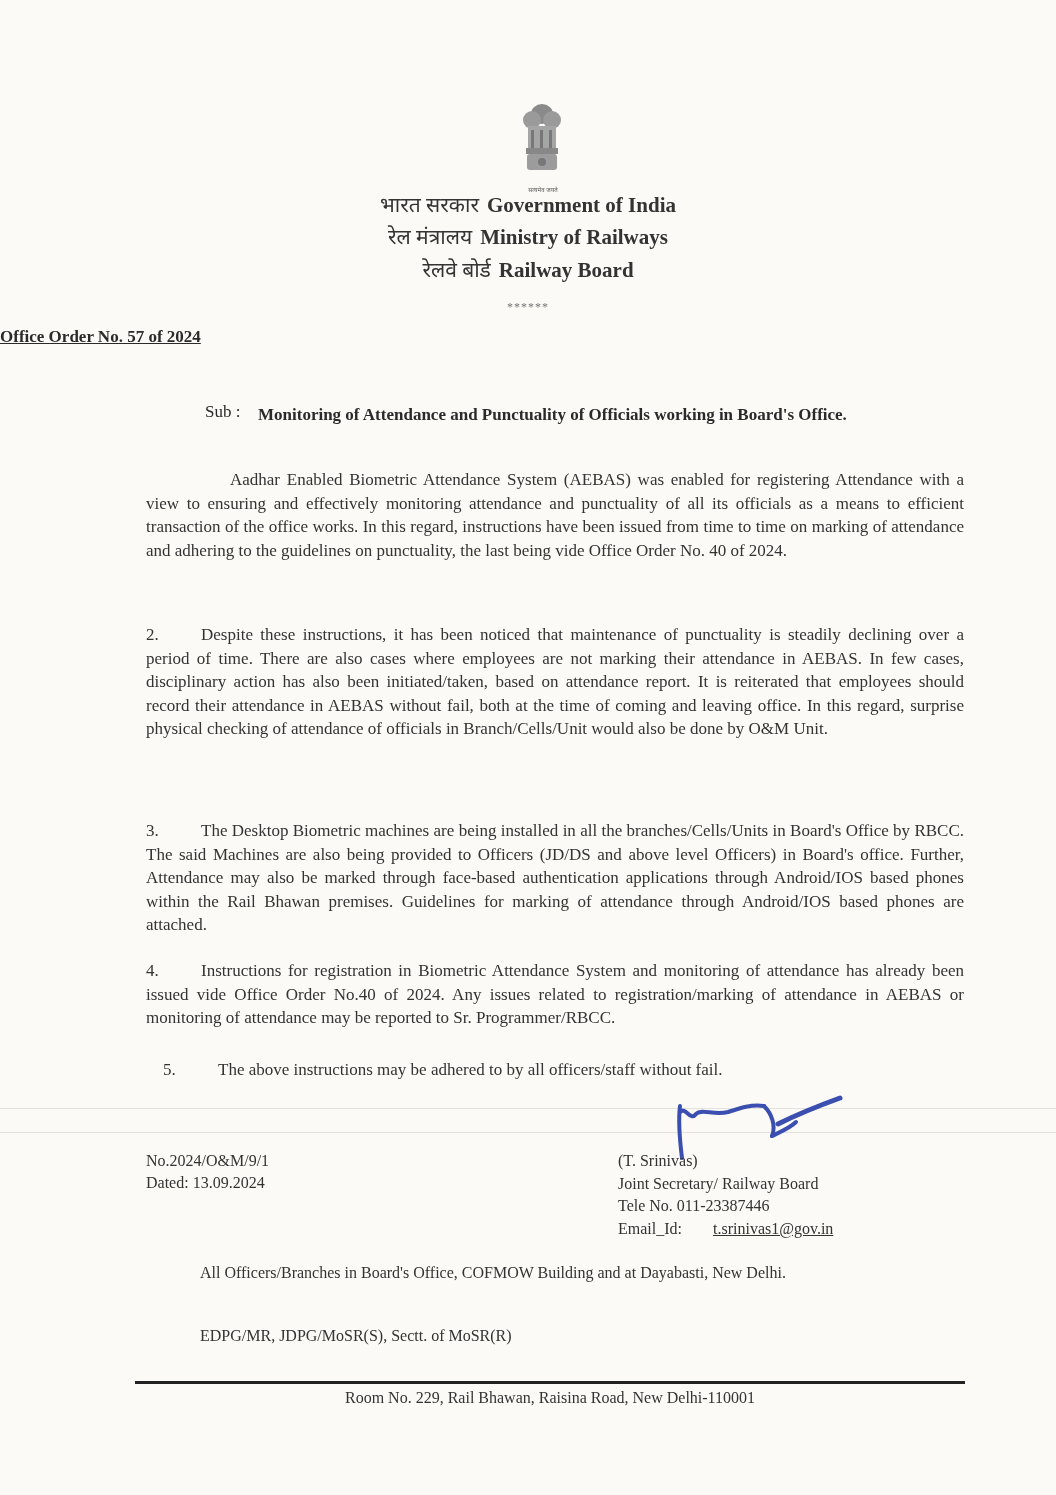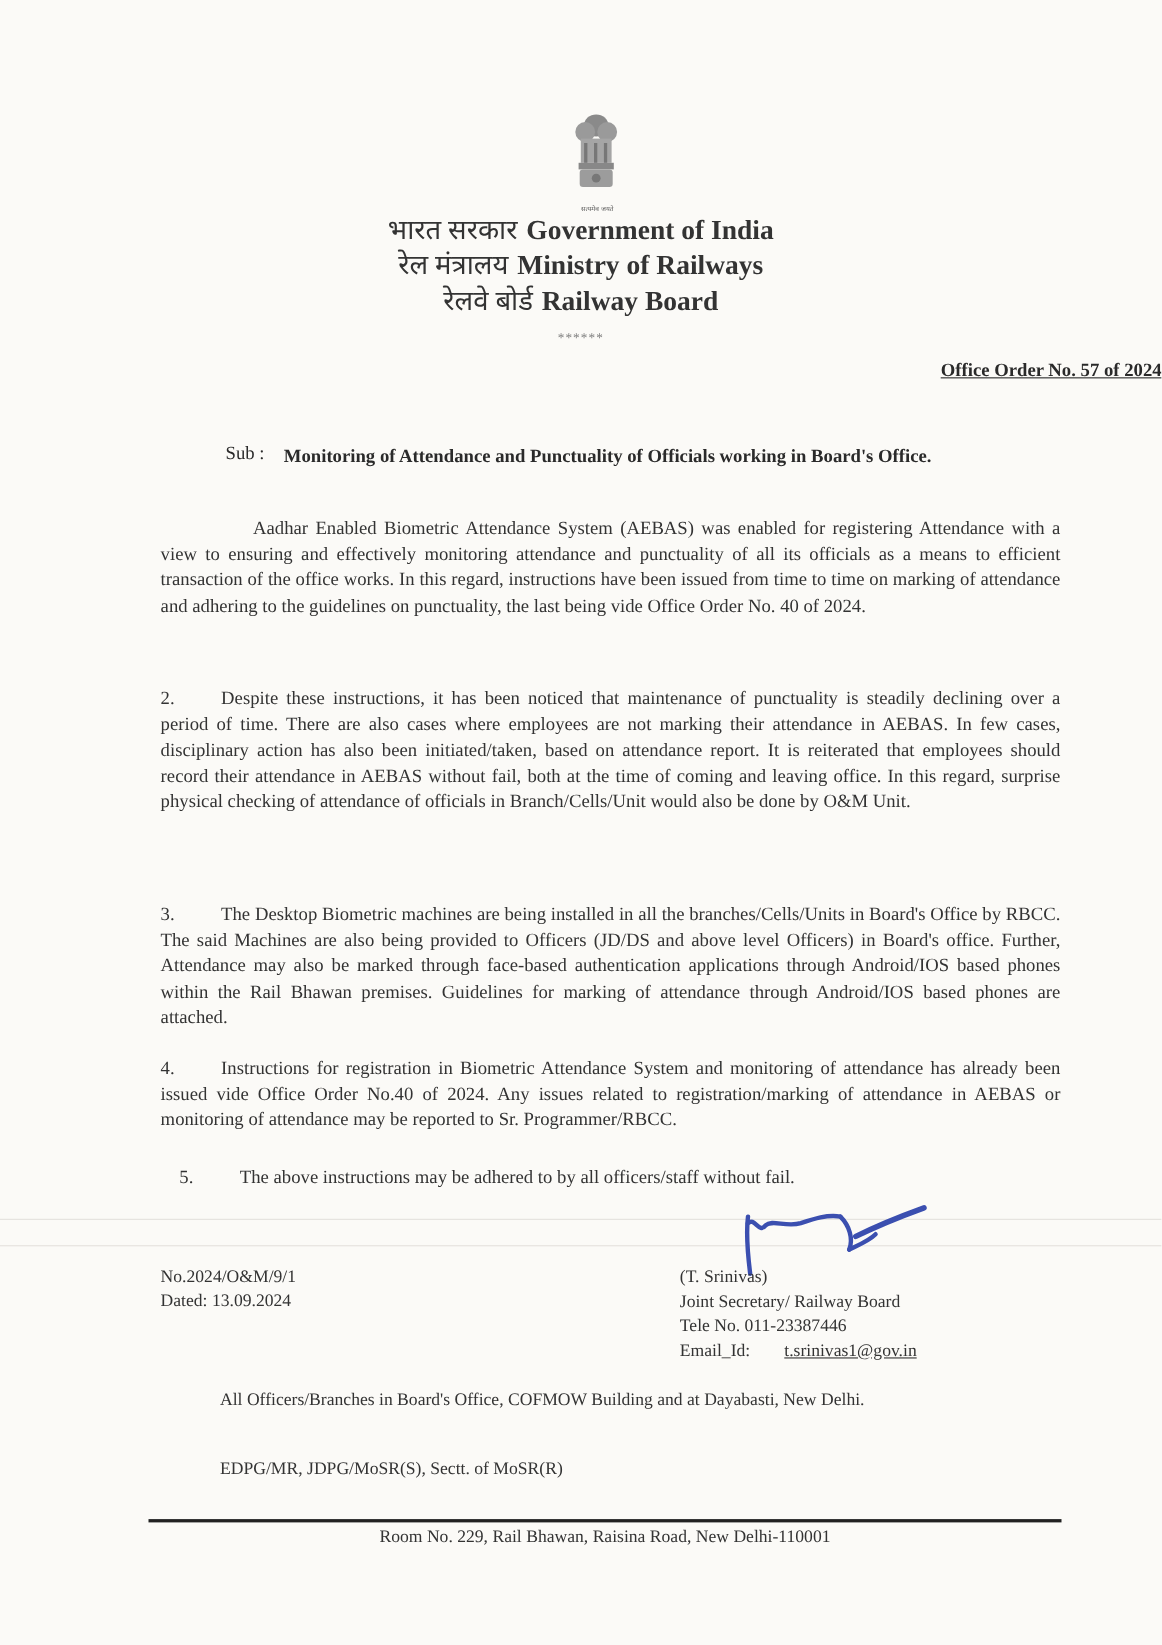--- a/index.html
+++ b/index.html
@@ -4,24 +4,24 @@
 <style>
   html, body { margin: 0; padding: 0; }
   body {
     width: 1056px; height: 1495px; position: relative; overflow: hidden;
     background: #fbfaf7;
     font-family: "Liberation Serif", "DejaVu Serif", serif;
     color: #2a2a2a;
   }
   .abs { position: absolute; }
   .emblem { left: 518px; top: 100px; width: 48px; height: 88px; }
-  .hdr-line { left: 0; width: 1056px; text-align: center; font-size: 25px; font-weight: bold; color: #333; }
+  .hdr-line { left: 0; width: 1056px; text-align: center; font-size: 21px; font-weight: bold; color: #333; }
   .hdr-line .hi { font-weight: normal; margin-right: 8px; }
   .stars { left: 0; width: 1056px; text-align: center; font-size: 12px; color: #777; letter-spacing: 1px; top: 300px; }
-  .order-title { left: 0; width: 1056px; text-align: right; top: 327px; font-size: 17px; font-weight: bold; text-decoration: underline; }
+  .order-title { left: 0; width: 1056px; text-align: left; top: 327px; font-size: 17px; font-weight: bold; text-decoration: underline; }
   .sub-label { left: 205px; top: 402px; font-size: 17px; font-weight: normal; text-align: center; }
   .sub-text { left: 258px; top: 402px; width: 700px; font-size: 17px; font-weight: bold; line-height: 25px; }
   .para {
     left: 146px; width: 818px; font-size: 17px; line-height: 23.5px;
     text-align: justify; color: #333;
   }
   .para .num { display: inline-block; width: 55px; }
   .indent { text-indent: 84px; }
   .left-meta { left: 146px; font-size: 16px; line-height: 22px; color: #333; }
   .sig { left: 668px; top: 1092px; width: 180px; height: 70px; }

